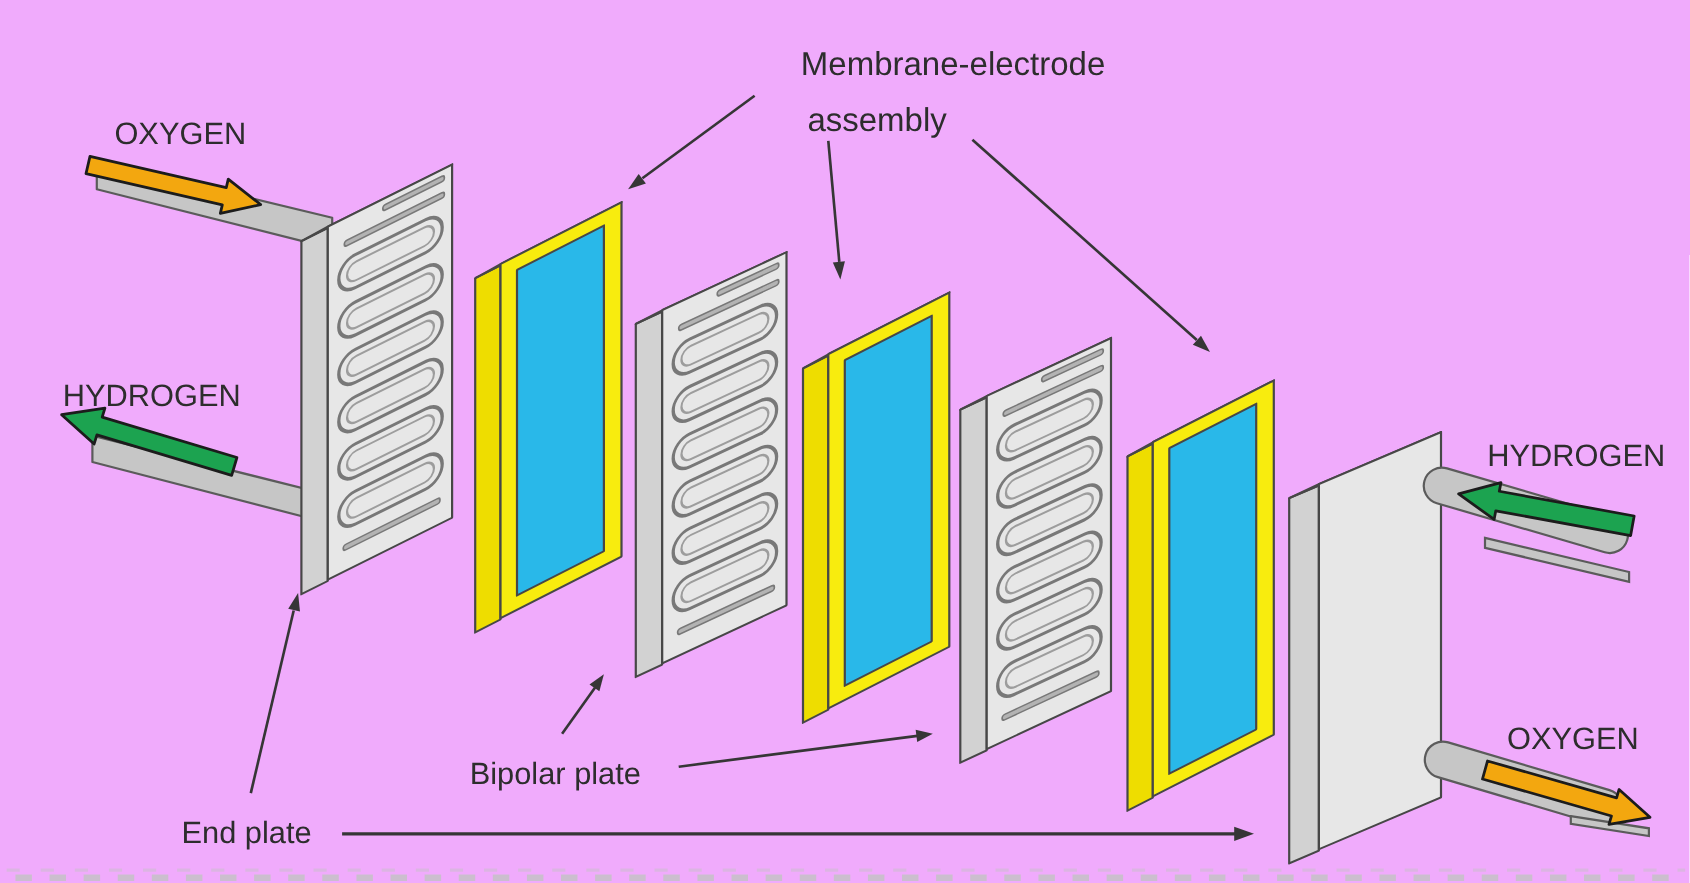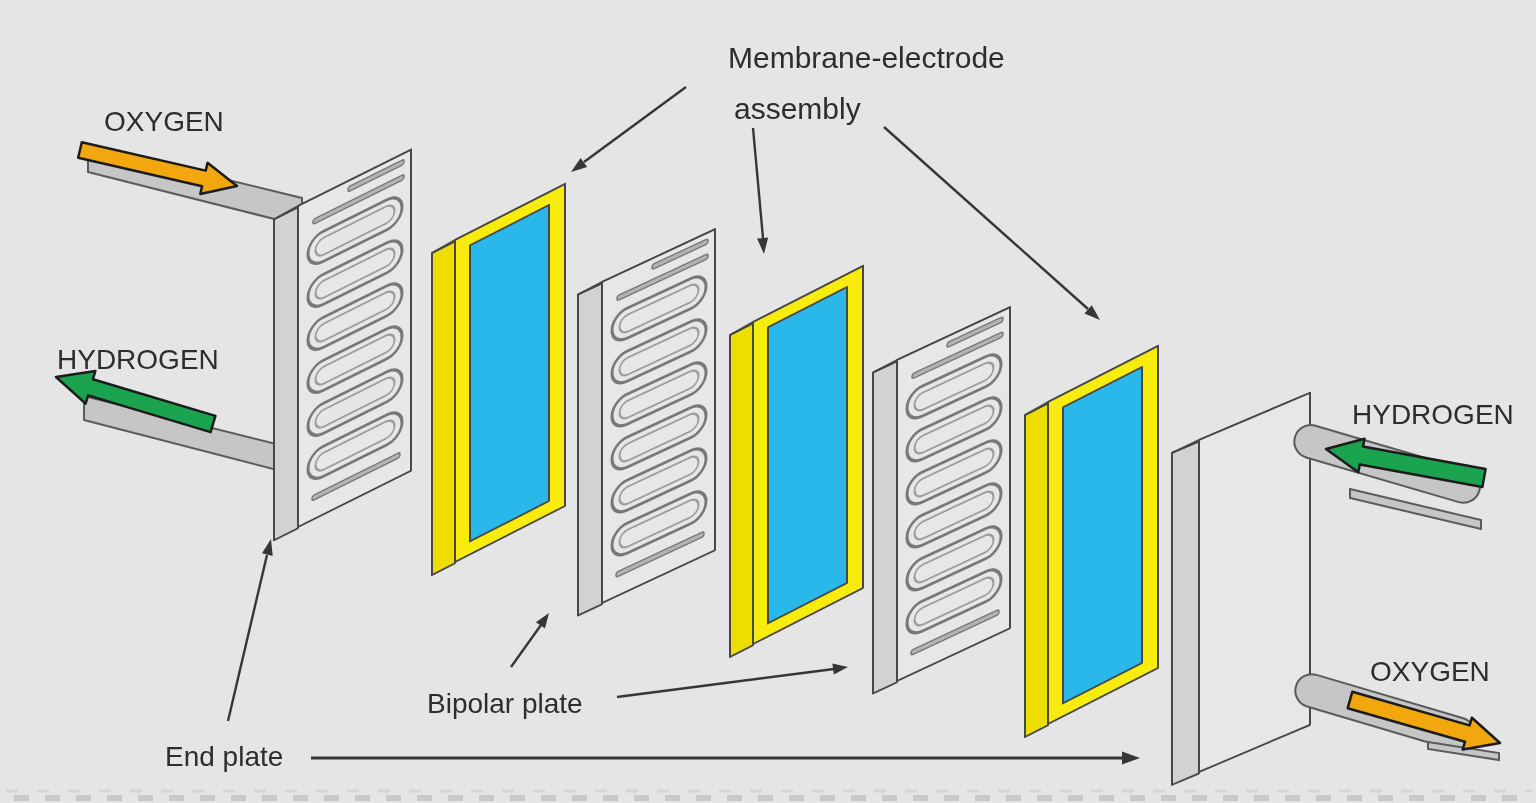--- a/index.html
+++ b/index.html
@@ -1,16 +1,16 @@
 <!DOCTYPE html>
 <html style="--plate-gray: #e7e7e7; --plate-gray-side: #d2d2d2; --plate-gray-top: #f4f4f4; --mea-yellow: #f8ec0e; --mea-yellow-side: #eedd00; --mea-yellow-top: #fdf470; --membrane-cyan: #29b8e9; --arrow-green: #1ca350; --arrow-orange: #f3a70f; --pipe-gray: #c6c6c6; --pipe-stroke: #5b5b5b; --dash-fill: #b3b3b3; --channel: #787878; --channel-light: #9d9d9d; --outline: #474747; --leader: #363636; --text: #2d2d2d;"><head>
 <meta charset="utf-8">
 <style>
   html,body{margin:0;padding:0;background:#ffffff;}
-  #stage{position:relative;width:1536px;height:803px;background:#e5e5e5;overflow:hidden;
+  #stage{position:relative;width:1536px;height:803px;background:#f0abfc;overflow:hidden;
          font-family:"Liberation Sans",sans-serif;}
   svg{position:absolute;left:0;top:0;}
 
   
   .f-gray      {fill:var(--plate-gray,#e7e7e7);}
   .f-gray-side {fill:var(--plate-gray-side,#d2d2d2);}
   .f-gray-top  {fill:var(--plate-gray-top,#f4f4f4);}
   .f-yellow    {fill:var(--mea-yellow,#f8ec0e);}
   .f-yellow-side{fill:var(--mea-yellow-side,#eedd00);}
   .f-yellow-top{fill:var(--mea-yellow-top,#fdf470);}

